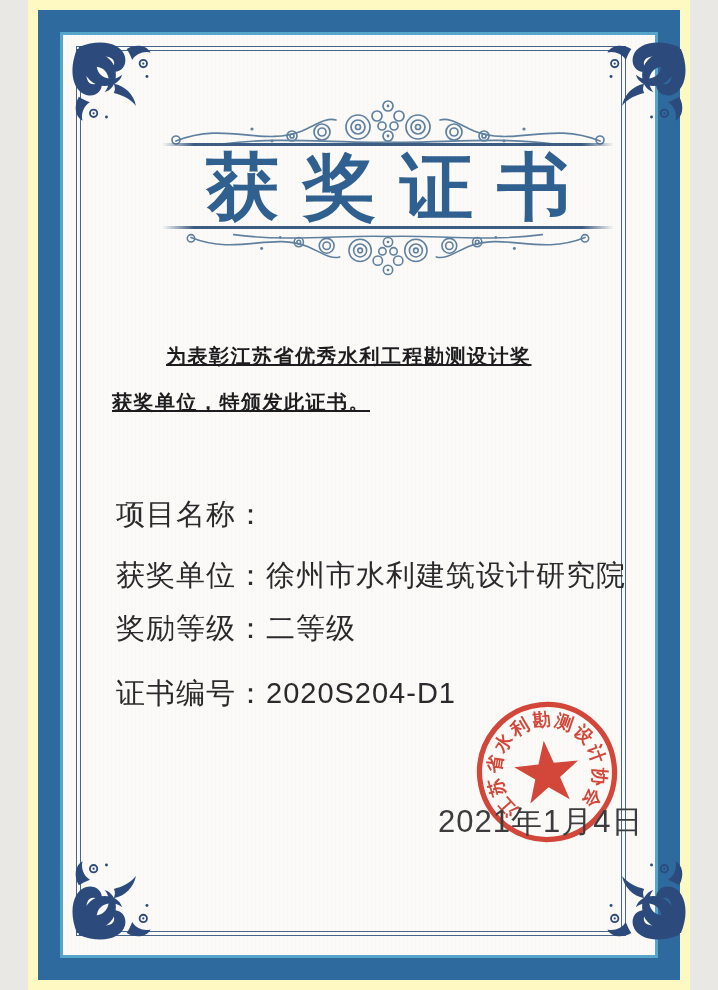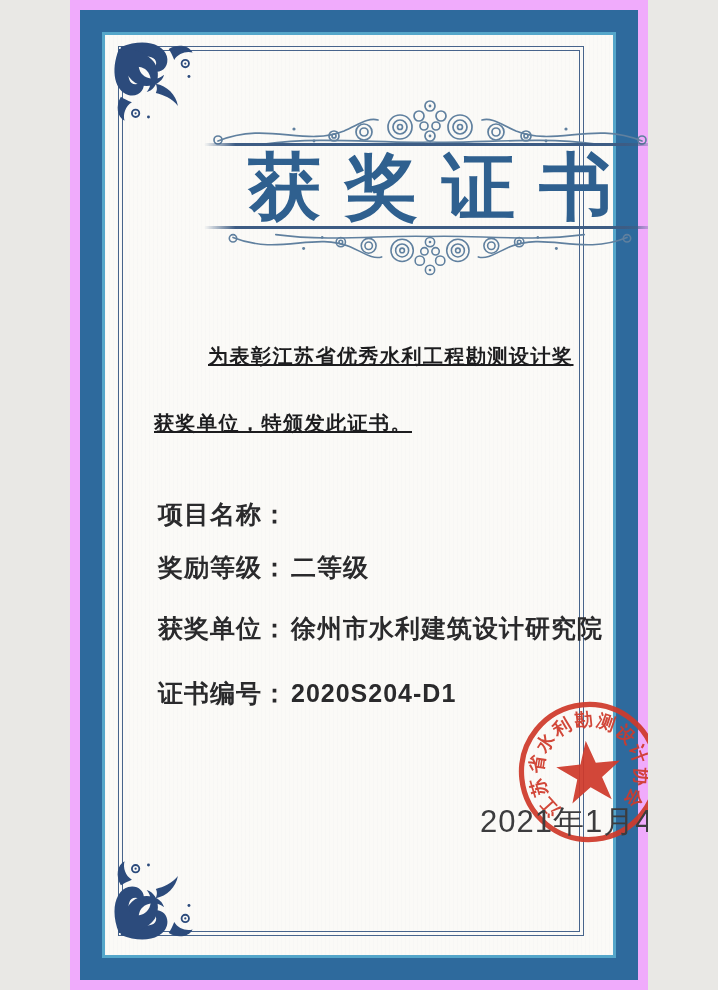--- a/index.html
+++ b/index.html
@@ -1,18 +1,18 @@
 <!DOCTYPE html>
 <html><head>
 <meta charset="utf-8">
 <style>
   html,body{margin:0;padding:0;background:#e9e8e5;}
   .page{
-    position:relative;width:578px;height:990px;margin:0 auto;
-    background:#f0abfc;overflow:hidden;
+    position:relative;width:662px;height:990px;margin:0 auto;
+    background:#fef9c3;overflow:hidden;
     font-family:"Liberation Sans","DejaVu Sans",sans-serif;
   }
   
   .band{position:absolute;inset:10px;border:22px solid #2e6a9d;}
   .band::after{content:"";position:absolute;inset:0;border:3px solid #55a6ca;}
   .paper{
     position:absolute;inset:35px;background:#fbfaf7;
     background-image:repeating-linear-gradient(90deg,rgba(90,110,150,0.025) 0 1px,transparent 1px 4px);
   }
   
@@ -38,24 +38,24 @@
     letter-spacing:24px;padding-left:24px;box-sizing:border-box;
     text-align:center;white-space:nowrap;
   }
   
   .citation{
     position:absolute;left:84px;top:333px;width:534px;
     font-size:20px;line-height:46px;font-weight:bold;
     color:#1d1d1f;letter-spacing:1.5px;text-decoration:underline;
   }
   .citation .l1{text-indent:54px;white-space:nowrap;}
-  .citation .l2{white-space:nowrap;margin-top:21px;}
+  .citation .l2{white-space:nowrap;}
   
   .fields{position:absolute;left:88px;top:497px;width:552px;
-    font-size:25px;color:#2a2a2c;font-weight:700;letter-spacing:1px;}
+    font-size:29px;color:#2a2a2c;font-weight:400;letter-spacing:1px;}
   .row{display:flex;align-items:flex-start;}
   .row .lab{flex:0 0 133px;line-height:34px;white-space:nowrap;}
   .row .val{flex:1;line-height:34px;}
   .row .val div{white-space:nowrap;}
   .row.r-award{margin-top:19px;}
   .row.r-winner{margin-top:27px;}
   .row.r-certno{margin-top:31px;}
   
   .seal{position:absolute;left:444px;top:697px;width:150px;height:150px;
     transform:rotate(-6deg);opacity:.93;z-index:3;}
@@ -176,27 +176,27 @@
     <div class="l1">为表彰江苏省优秀水利工程勘测设计奖</div>
     <div class="l2">获奖单位，特颁发此证书。</div>
   </div>
 
   <div class="fields">
     <div class="row r-project">
       <span class="lab">项目名称：</span>
       <span class="val">
       </span>
     </div>
+    <div class="row r-winner">
+      <span class="lab">获奖单位：</span>
+      <span class="val">徐州市水利建筑设计研究院</span>
+    </div>
     <div class="row r-award">
       <span class="lab">奖励等级：</span>
       <span class="val">二等级</span>
-    </div>
-    <div class="row r-winner">
-      <span class="lab">获奖单位：</span>
-      <span class="val">徐州市水利建筑设计研究院</span>
     </div>
     <div class="row r-certno">
       <span class="lab">证书编号：</span>
       <span class="val">2020S204-D1</span>
     </div>
   </div>
 
   <div class="seal">
     <svg viewBox="0 0 200 200">
       <circle cx="100" cy="100" r="90" fill="none" stroke="#cf3a2b" stroke-width="7"></circle>

